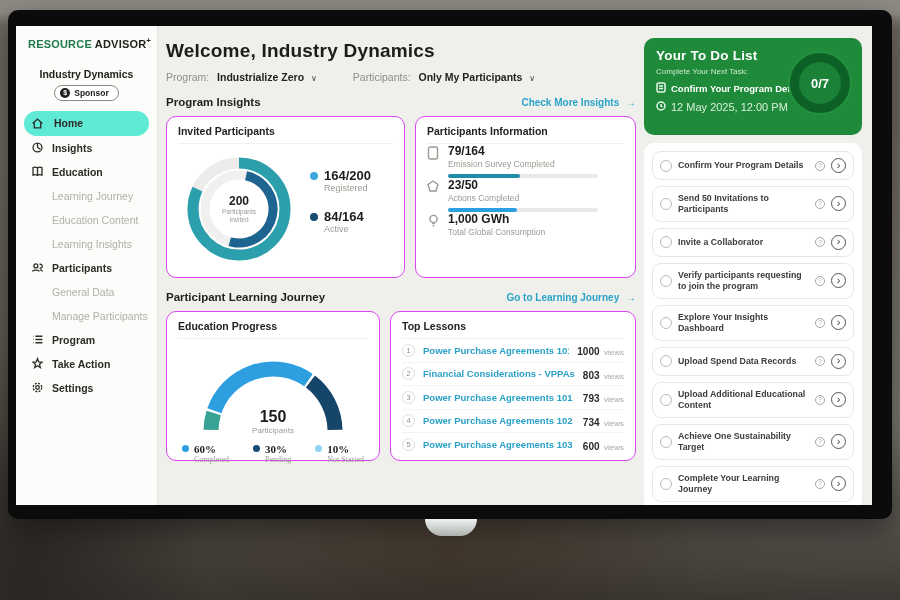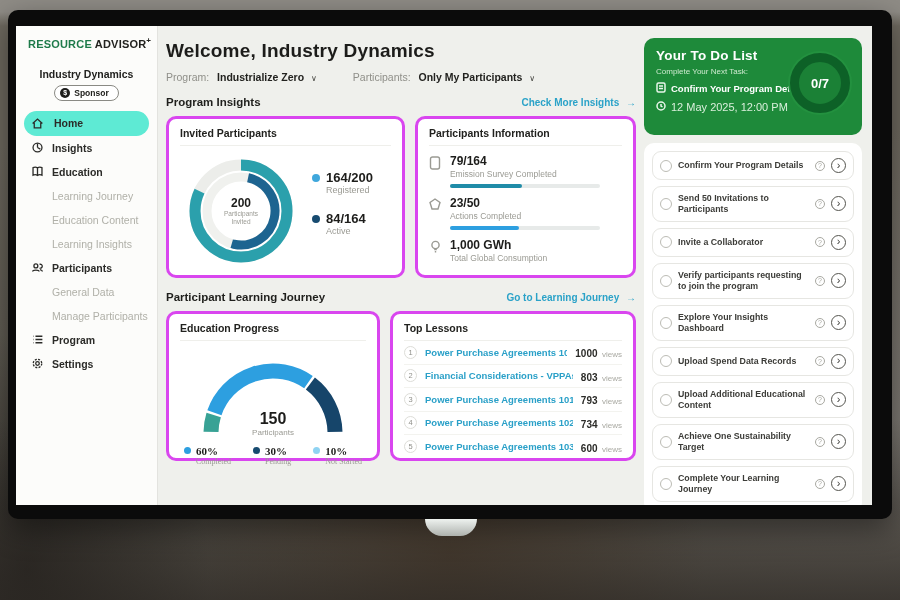--- a/index.html
+++ b/index.html
@@ -49,40 +49,40 @@
   .filters { display:flex; align-items:center; gap:36px; margin-top:9px; font-size:10.5px; }
   .f-label { color:#8f8f89; }
   .f-val { font-weight:bold; color:#22221f; margin-left:5px; }
   .chev { font-size:8px; color:#44443f; margin-left:4px; }
   .sec-row { display:flex; align-items:center; justify-content:space-between; margin-top:13px; }
   .sec-title { font-size:11.5px; font-weight:800; color:#1f1f1c; }
   .sec-link { font-size:10px; font-weight:bold; color:#2aa2c8; cursor:pointer; }
   .sec-link .arr { margin-left:4px; }
 
   .cards { display:flex; gap:10px; margin-top:8px; }
-  .card { background:#fff; border:3px solid #d946ef; border-radius:10px; padding:8px 11px; }
+  .card { background:#fff; border:1px solid #d946ef; border-radius:10px; padding:8px 11px; }
   .card-title { font-size:10.5px; font-weight:800; color:#22221f; padding-bottom:6px; border-bottom:1px solid #efefeb; }
 
   
   .card.invited { width:240px; height:162px; }
   .donut-wrap { display:flex; align-items:center; gap:10px; margin-top:4px; }
   .donut-box { position:relative; width:122px; height:122px; }
   .donut-center { position:absolute; inset:0; display:flex; flex-direction:column; align-items:center; justify-content:center; }
   .donut-center .v { font-size:12px; font-weight:800; color:#1d1d1b; }
   .donut-center .l { font-size:6.5px; color:#9a9a93; line-height:1.25; }
   .leg-item { display:flex; gap:6px; margin-bottom:16px; }
   .leg-dot { width:8px; height:8px; border-radius:50%; margin-top:4px; }
   .dot-blue { background:#3fa7dc; } .dot-navy { background:#174b70; }
   .dot-bblue { background:#2d9fe0; } .dot-lblue { background:#8fd3f2; }
   .leg-v { font-size:13px; font-weight:800; color:#1d1d1b; }
   .leg-l { font-size:9px; color:#9a9a93; }
 
   
   .card.pinfo { width:222px; height:162px; }
-  .stat { display:flex; gap:8px; margin-top:8px; }
+  .stat { display:flex; gap:8px; margin-top:0; }
   .stat .ic { width:13px; display:flex; justify-content:center; margin-top:2px; }
   .stat .ic svg { stroke:#9a9a93; fill:none; stroke-width:1.4; }
   .stat-v { font-size:12px; font-weight:800; color:#1d1d1b; }
   .stat-l { font-size:8.5px; color:#9a9a93; margin-top:1px; }
   .pbar { width:150px; height:4px; border-radius:2px; background:#e7eae9; margin-top:5px; }
   .pbar .fill { height:100%; border-radius:2px; }
   .fill-teal { background:#1f8ca8; } .fill-blue { background:#2d9fe0; }
 
   
   .card.edu { width:214px; height:150px; }
@@ -198,20 +198,28 @@
       <div class="nav-item sub">
         <span>Manage Participants</span>
       </div>
       <div class="nav-item">
         <span class="ic">
             <svg width="13" height="13" viewBox="0 0 16 16">
               <path d="M5.5 4 H14 M5.5 8 H14 M5.5 12 H14 M2.5 4 H3 M2.5 8 H3 M2.5 12 H3"></path>
             </svg>
           </span>
         <span>Program</span>
+      </div>
+      <div class="nav-item">
+        <span class="ic">
+            <svg width="13" height="13" viewBox="0 0 16 16">
+              <path d="M8 2 L9.5 6 L13.5 6.5 L10.5 9 L11.5 13 L8 10.8 L4.5 13 L5.5 9 L2.5 6.5 L6.5 6 Z"></path>
+            </svg>
+          </span>
+        <span>Take Action</span>
       </div>
       <div class="nav-item">
         <span class="ic">
             <svg width="13" height="13" viewBox="0 0 16 16">
               <circle cx="8" cy="8" r="2.2"></circle>
               <circle cx="8" cy="8" r="5.2" stroke-dasharray="2.5 1.6"></circle>
             </svg>
           </span>
         <span>Settings</span>
       </div>

